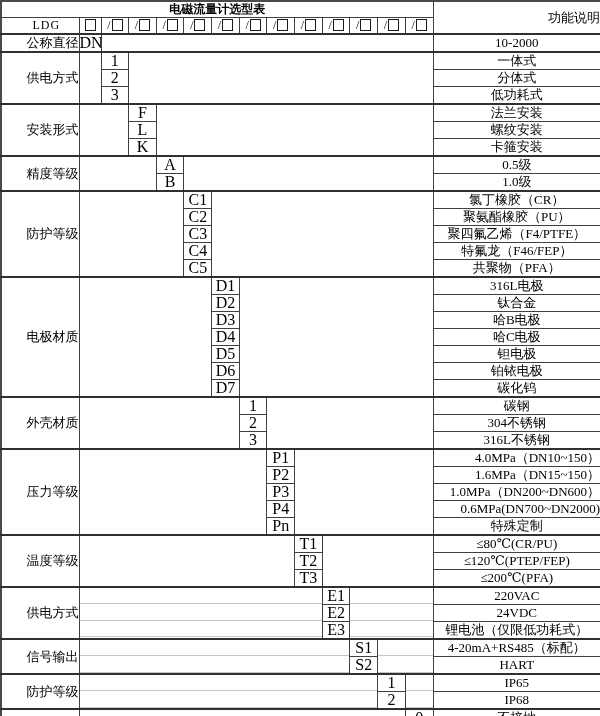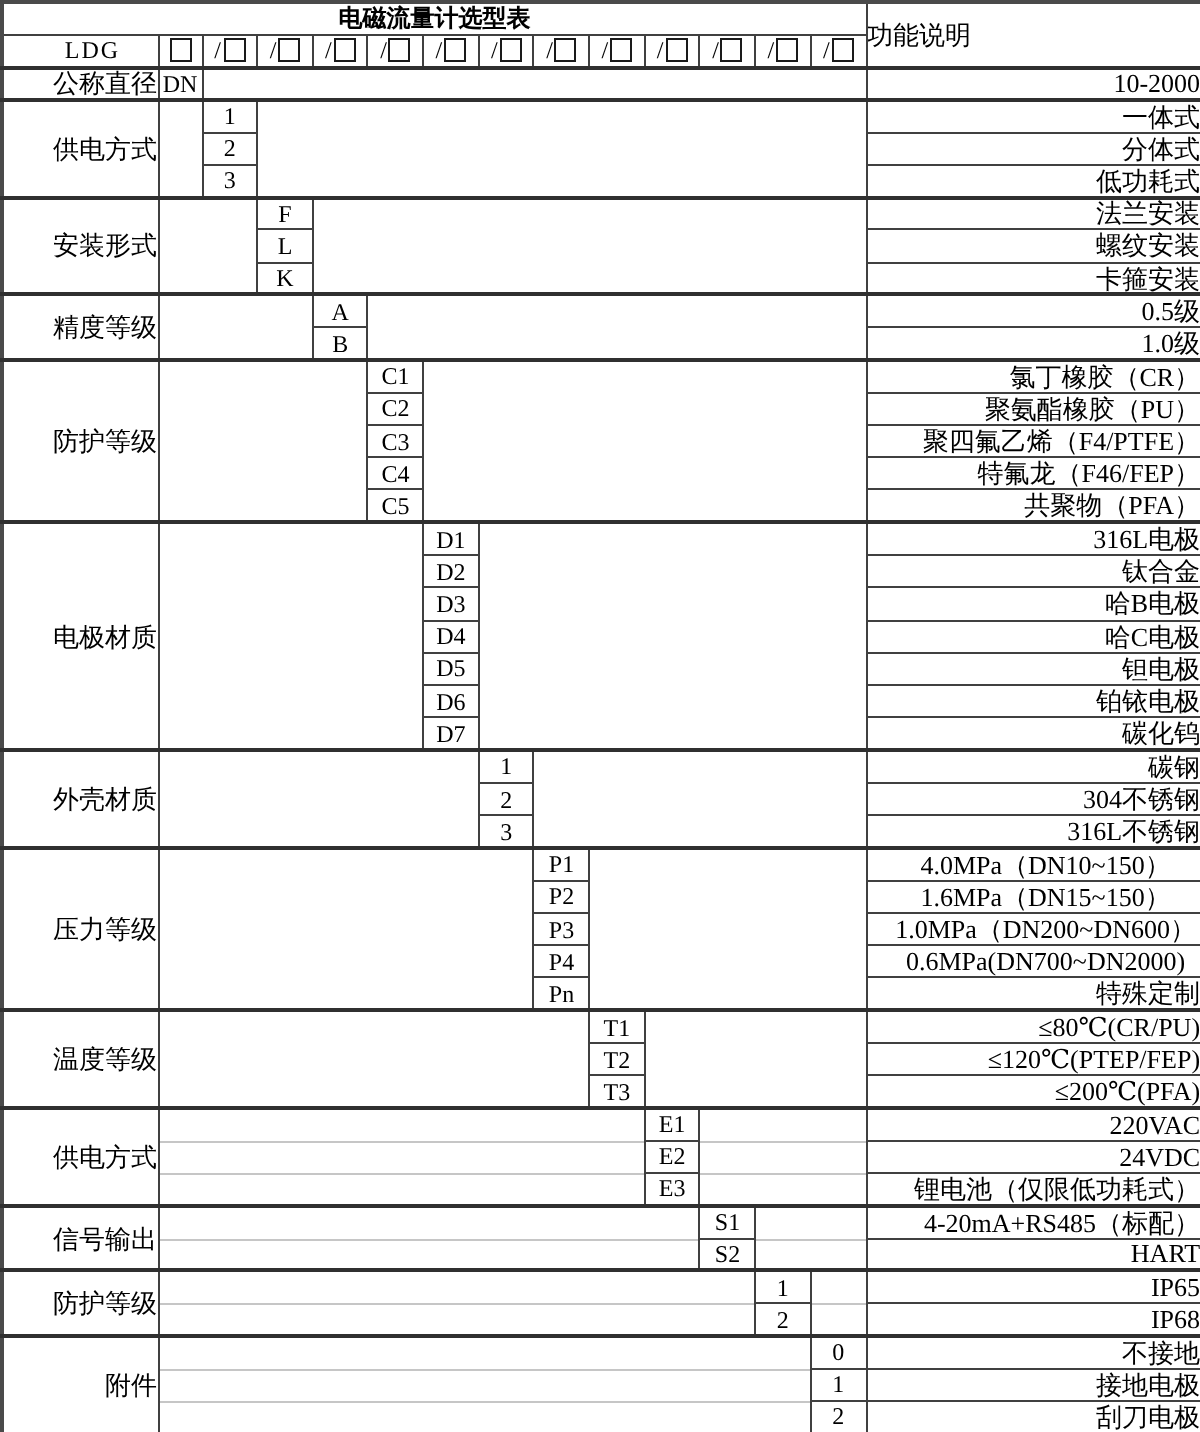--- a/index.html
+++ b/index.html
@@ -12,27 +12,27 @@
   }
   td{
     border:1px solid #404040;
     padding:0;margin:0;
     overflow:hidden;white-space:nowrap;
     line-height:1;vertical-align:middle;
     font-size:13px;
   }
   tr{height:16.27px;}
   td.title{text-align:center;font-weight:bold;font-size:12px;}
-  td.funhdr{text-align:left;font-size:13px;}
+  td.funhdr{text-align:right;font-size:13px;}
   td.mlabel{text-align:center;padding-left:12px;font-size:12px;letter-spacing:1px;}
   td.slot{text-align:center;font-size:12px;}
   td.label{text-align:right;font-size:13px;}
-  td.code{text-align:center;font-size:12px;}
-  td.desc{text-align:right;font-size:13px;}
-  td.desc.left{text-align:center;padding-left:12px;}
+  td.code{text-align:center;font-size:16px;}
+  td.desc{text-align:center;font-size:13px;}
+  td.desc.left{text-align:right;padding-left:12px;}
   tr.band-start td{border-top:2px solid #303030;}
   td.empty.faint{
     background-image:repeating-linear-gradient(
       to bottom,
       rgba(0,0,0,0) 0px, rgba(0,0,0,0) 15.27px,
       #c6c6c6 15.27px, #c6c6c6 16.27px);
   }
   span.box{
     display:inline-block;width:9px;height:10px;
     border:1px solid #1a1a1a;background:#ffffff;

